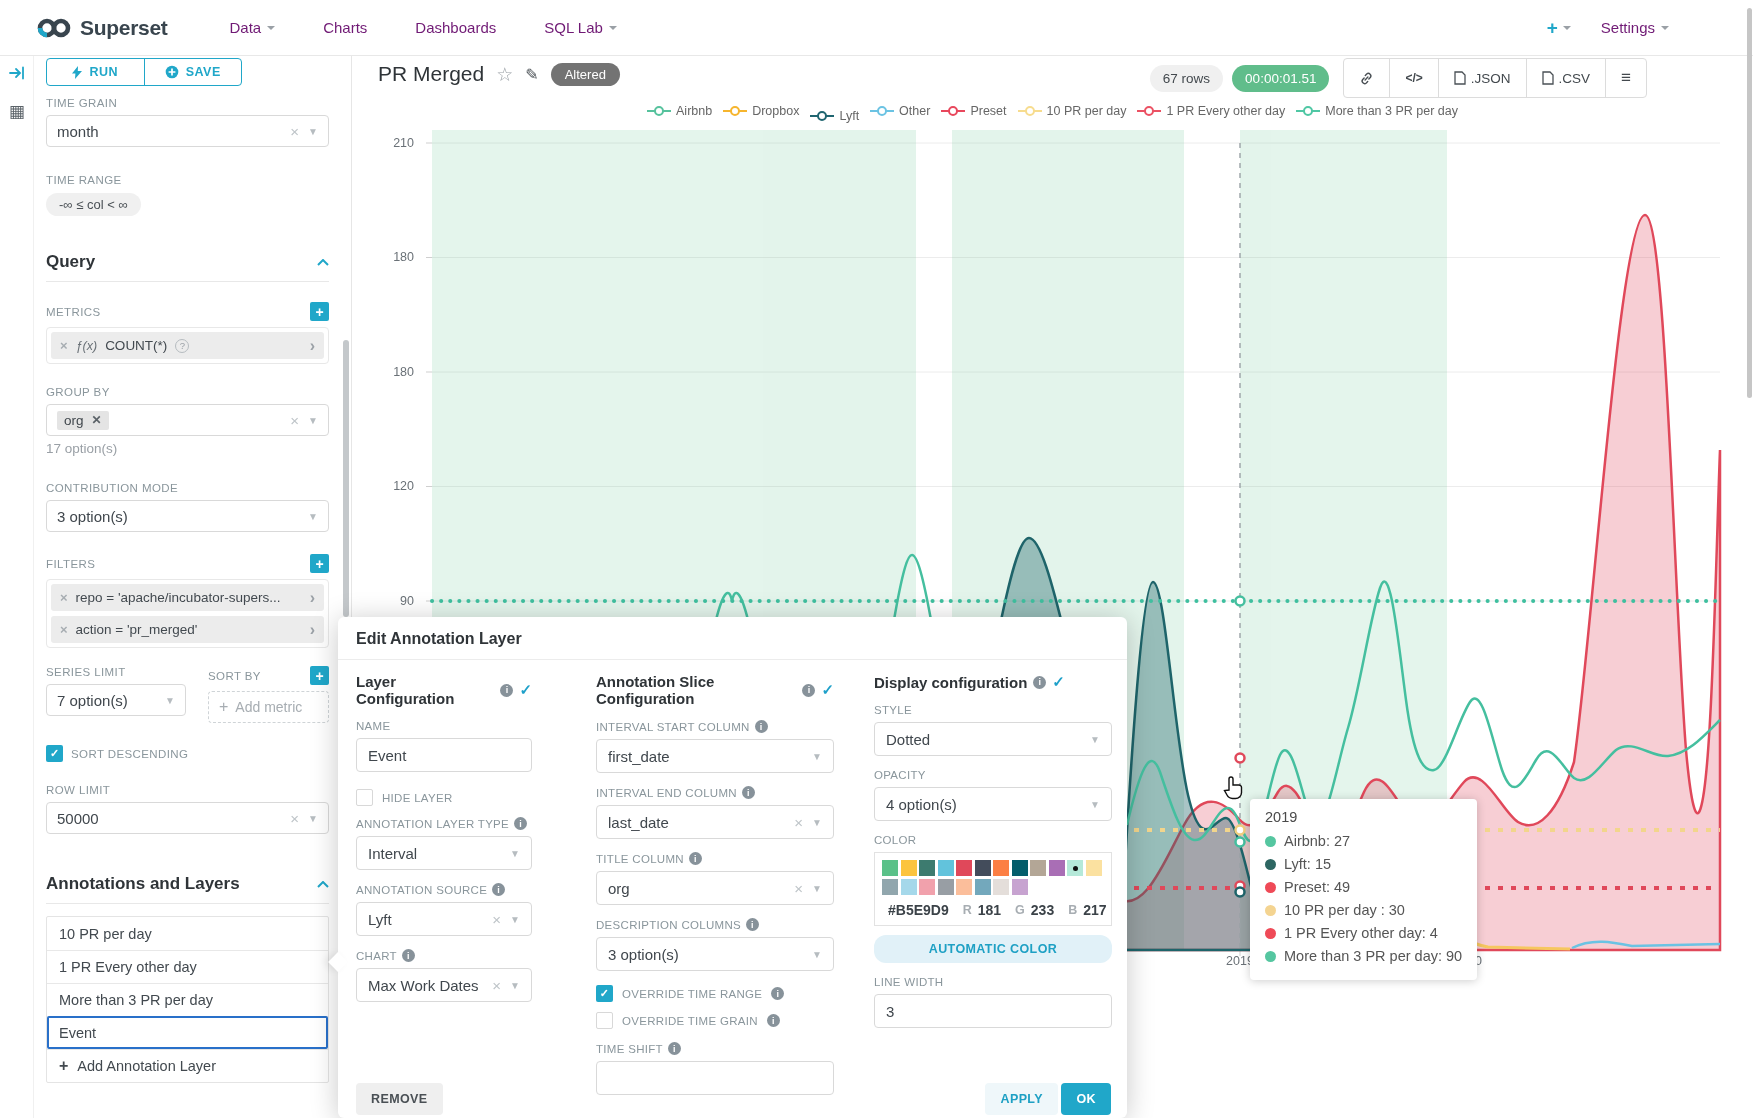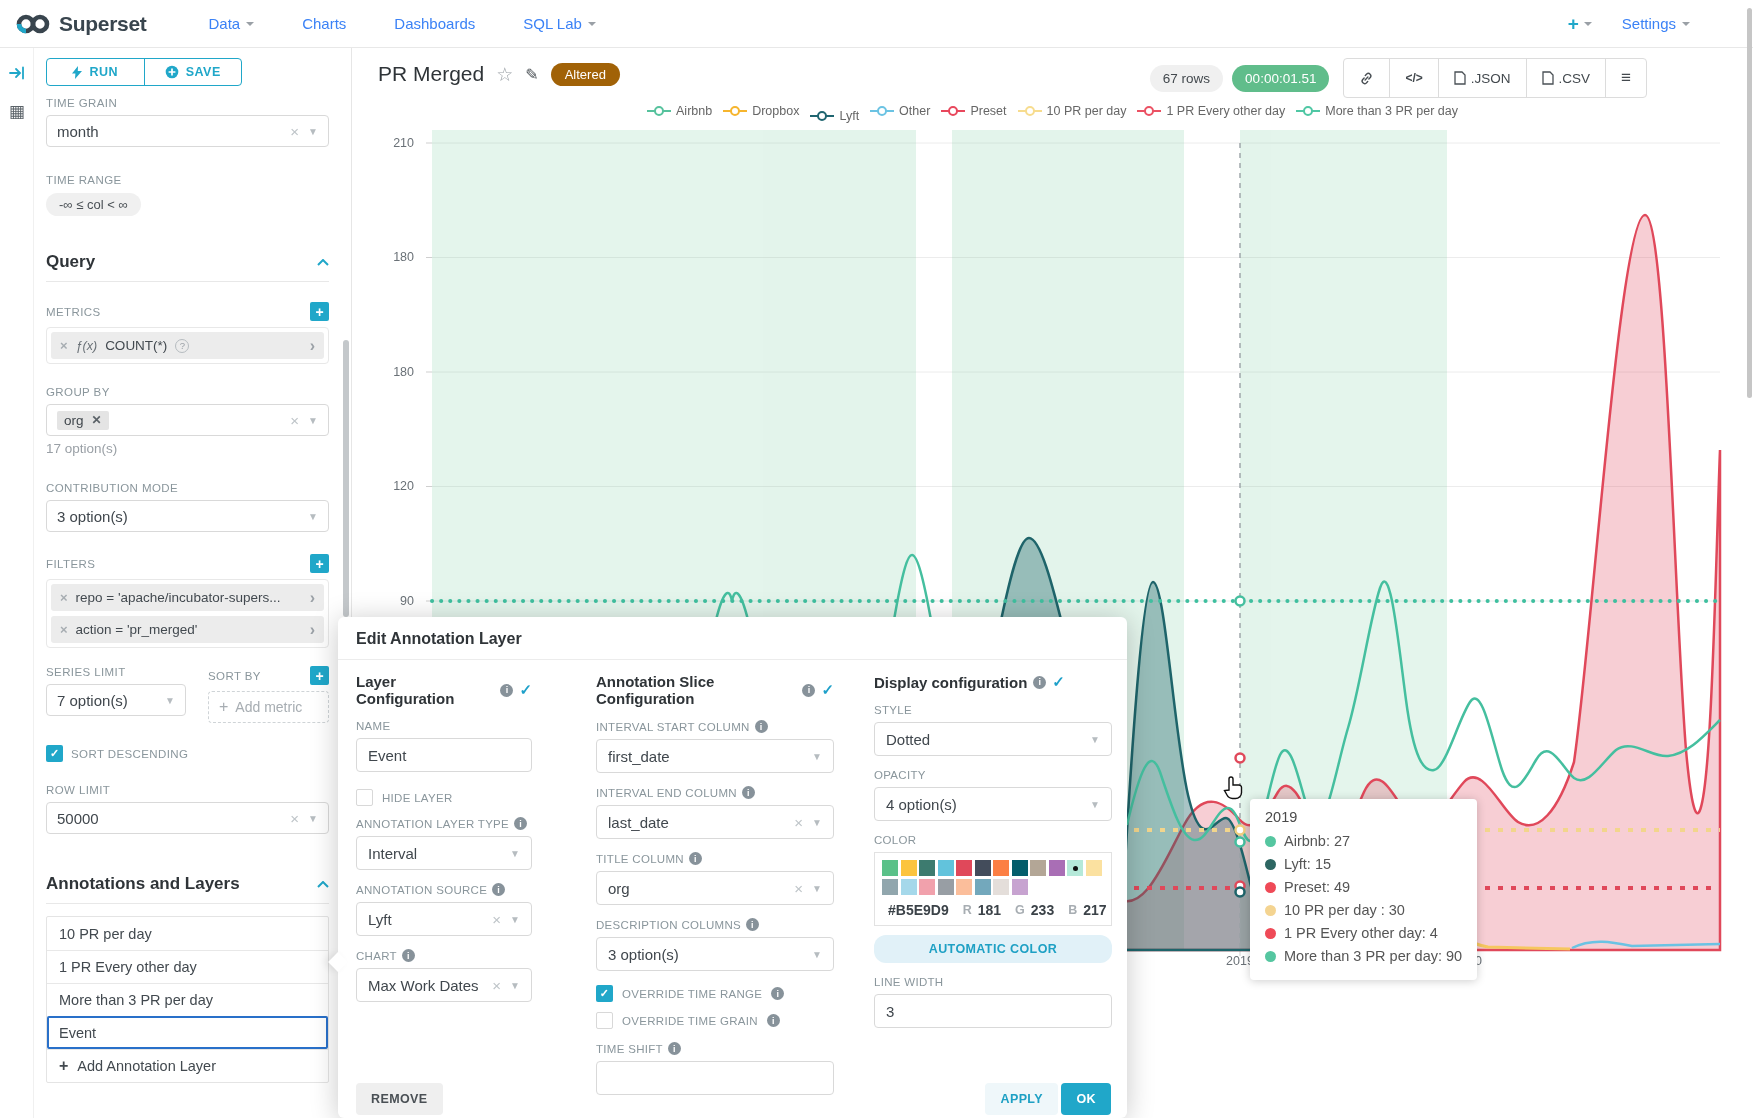--- a/index.html
+++ b/index.html
@@ -1,24 +1,24 @@
 <!DOCTYPE html>
 <html><head>
 <meta charset="utf-8">
 <style>
   * { margin:0; padding:0; box-sizing:border-box; }
   html,body { width:1753px; height:1118px; overflow:hidden; background:#fff;
     font-family:"Liberation Sans", sans-serif; color:#3B4248; }
 
   
-  .navbar { position:absolute; left:0; top:0; width:1753px; height:48px; background:#fff;
-    border-bottom:1px solid #E8E8E8; display:flex; padding:0 15px; z-index:20;}
+  .navbar { position:absolute; left:0; top:0; width:1753px; height:56px; background:#fff;
+    border-bottom:1px solid #E8E8E8; display:flex; padding:0 36px; z-index:20;}
   .brand { display:flex; align-items:center; gap:8px; margin-right:38px; }
   .brand-name { font-size:21px; font-weight:700; color:#39454E; letter-spacing:-.3px;}
-  .nav-item { font-size:15px; color:#3b82f6; margin:0 24px; display:flex; align-items:center; gap:6px; cursor:pointer;}
+  .nav-item { font-size:15px; color:#701a75; margin:0 24px; display:flex; align-items:center; gap:6px; cursor:pointer;}
   .caret-sm { width:0;height:0;border-left:4px solid transparent;border-right:4px solid transparent;border-top:4px solid #9AA0A6; display:inline-block;}
   .nav-right { margin-left:auto; display:flex; align-items:center; gap:30px; margin-right:48px;}
   .nav-plus { color:#20A7C9; font-size:19px; font-weight:700; display:flex; align-items:center; gap:5px;}
 
   
   .leftstrip { position:absolute; left:0; top:48px; width:34px; height:1070px; background:#fff; border-right:1px solid #F0F0F0; z-index:5;}
   .strip-icon { width:34px; height:26px; display:flex; align-items:center; justify-content:center; margin-top:12px;}
 
   
   .sidebar { position:absolute; left:34px; top:48px; width:318px; height:1070px; background:#fff;
@@ -61,21 +61,21 @@
   .alist-row + .alist-row { border-top:1px solid #E8E8E8; }
   .alist-row.selected { outline:2px solid #2970C9; outline-offset:-2px; border-radius:2px;}
   .sb-scroll { position:absolute; left:343px; top:340px; width:6px; height:277px; background:#C4C8CB; border-radius:3px; z-index:7;}
 
   
   .main { position:absolute; left:352px; top:48px; width:1401px; height:1070px; background:#fff; }
   .title-row { position:absolute; left:26px; top:14px; display:flex; align-items:center; gap:12px; }
   .page-title { font-size:21px; color:#2F3438; font-weight:500; }
   .star { color:#9AA0A6; font-size:19px; }
   .pencil { color:#4A5055; font-size:16px; }
-  .badge-altered { background:#a16207; color:#fff; font-size:13px; padding:4px 14px; border-radius:13px; }
+  .badge-altered { background:#737373; color:#fff; font-size:13px; padding:4px 14px; border-radius:13px; }
   .header-right { position:absolute; right:106px; top:10px; display:flex; align-items:center; gap:9px;}
   .pill-gray { background:#F0F0F0; color:#43494E; font-size:13.5px; padding:6px 13px; border-radius:15px;}
   .pill-green { background:#60BD8B; color:#fff; font-size:13.5px; padding:6px 13px; border-radius:15px;}
   .icon-group { display:flex; border:1px solid #DCDCDC; border-radius:4px; overflow:hidden; margin-left:5px;}
   .ig-item { padding:9px 15px; display:flex; align-items:center; gap:5px; font-size:13.5px; color:#43494E; cursor:pointer;}
   .ig-item + .ig-item { border-left:1px solid #DCDCDC; }
   .legend { position:absolute; left:0; top:50px; width:100%; display:flex; justify-content:center; gap:11px; }
   .leg { display:flex; align-items:center; gap:5px; cursor:pointer;}
   .leg-label { font-size:12.5px; color:#666; }
   .ytick { position:absolute; left:22px; width:40px; text-align:right; font-size:12.5px; color:#6A7177;}

